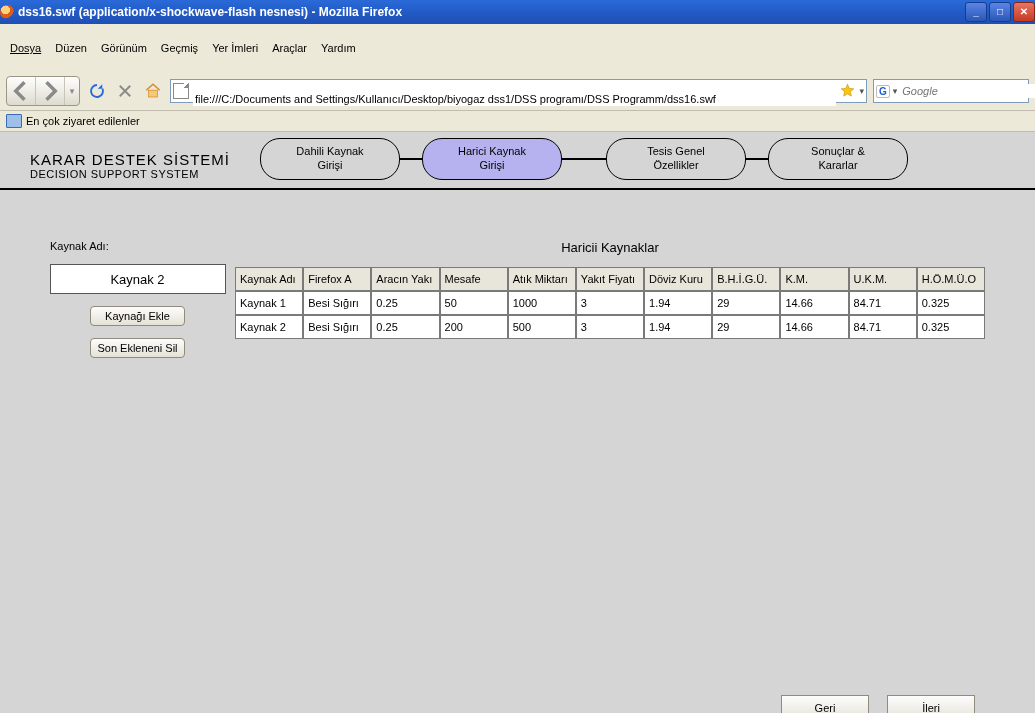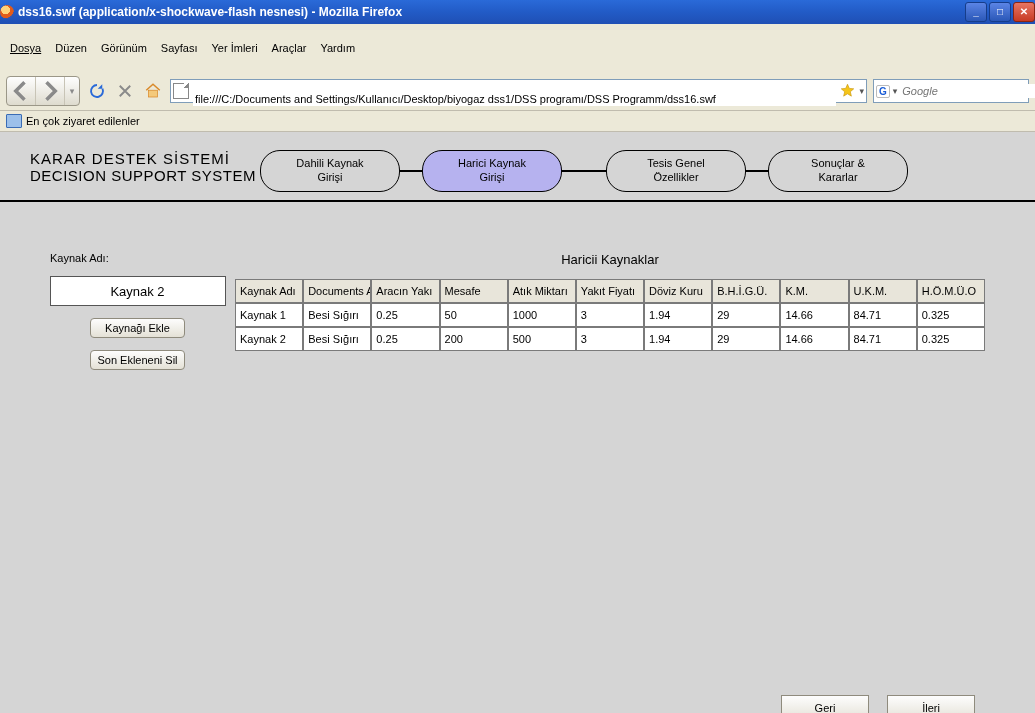--- a/index.html
+++ b/index.html
@@ -188,33 +188,33 @@
   .content {
     position: relative;
     background: #d5d5d5;
     height: calc(100% - 24px - 22px - 38px - 22px);
     overflow: hidden;
   }
 
   
   .app-header {
     display: flex;
-    align-items: flex-start;
-    padding: 18px 30px 8px 30px;
+    align-items: flex-end;
+    padding: 6px 30px 8px 30px;
   }
   .app-title {
     flex: 0 0 230px;
   }
   .app-title .t1 {
     font-size: 15px;
     letter-spacing: 1px;
     font-family: "Trebuchet MS", Arial, sans-serif;
   }
   .app-title .t2 {
-    font-size: 15px;
+    font-size: 11px;
     letter-spacing: 0.5px;
   }
 
   .steps {
     flex: 1;
     display: flex;
     align-items: center;
     gap: 0;
   }
   .step {
@@ -340,21 +340,21 @@
     <div class="win-btn">_</div>
     <div class="win-btn">□</div>
     <div class="win-btn close">✕</div>
   </div>
 </div>
 
 <div class="menubar">
   <div class="menuitem"><span class="ul">Dosya</span></div>
   <div class="menuitem"><span>Düzen</span></div>
   <div class="menuitem"><span>Görünüm</span></div>
-  <div class="menuitem"><span>Sayfası</span></div>
+  <div class="menuitem"><span>Geçmiş</span></div>
   <div class="menuitem"><span>Yer İmleri</span></div>
   <div class="menuitem"><span>Araçlar</span></div>
   <div class="menuitem"><span>Yardım</span></div>
 </div>
 
 <div class="navtoolbar">
   <div class="nav-backfwd">
     <div class="seg">
       <svg viewBox="0 0 16 16">
           <path d="M10 3 L5 8 L10 13" fill="none" stroke="#8a8a8a" stroke-width="2"></path>
@@ -438,21 +438,21 @@
       <button class="flat-btn">Kaynağı Ekle</button>
       <button class="flat-btn">Son Ekleneni Sil</button>
     </div>
 
     <div class="right-col">
       <div class="table-title">Haricii Kaynaklar</div>
       <table class="data" id="data-table">
         <thead>
             <tr id="thead-row">
               <th>Kaynak Adı</th>
-              <th>Documents A</th>
+              <th>Firefox A</th>
               <th>Aracın Yakı</th>
               <th>Mesafe</th>
               <th>Atık Miktarı</th>
               <th>Yakıt Fiyatı</th>
               <th>Döviz Kuru</th>
               <th>B.H.İ.G.Ü.</th>
               <th>K.M.</th>
               <th>U.K.M.</th>
               <th>H.Ö.M.Ü.O</th>
             </tr>

